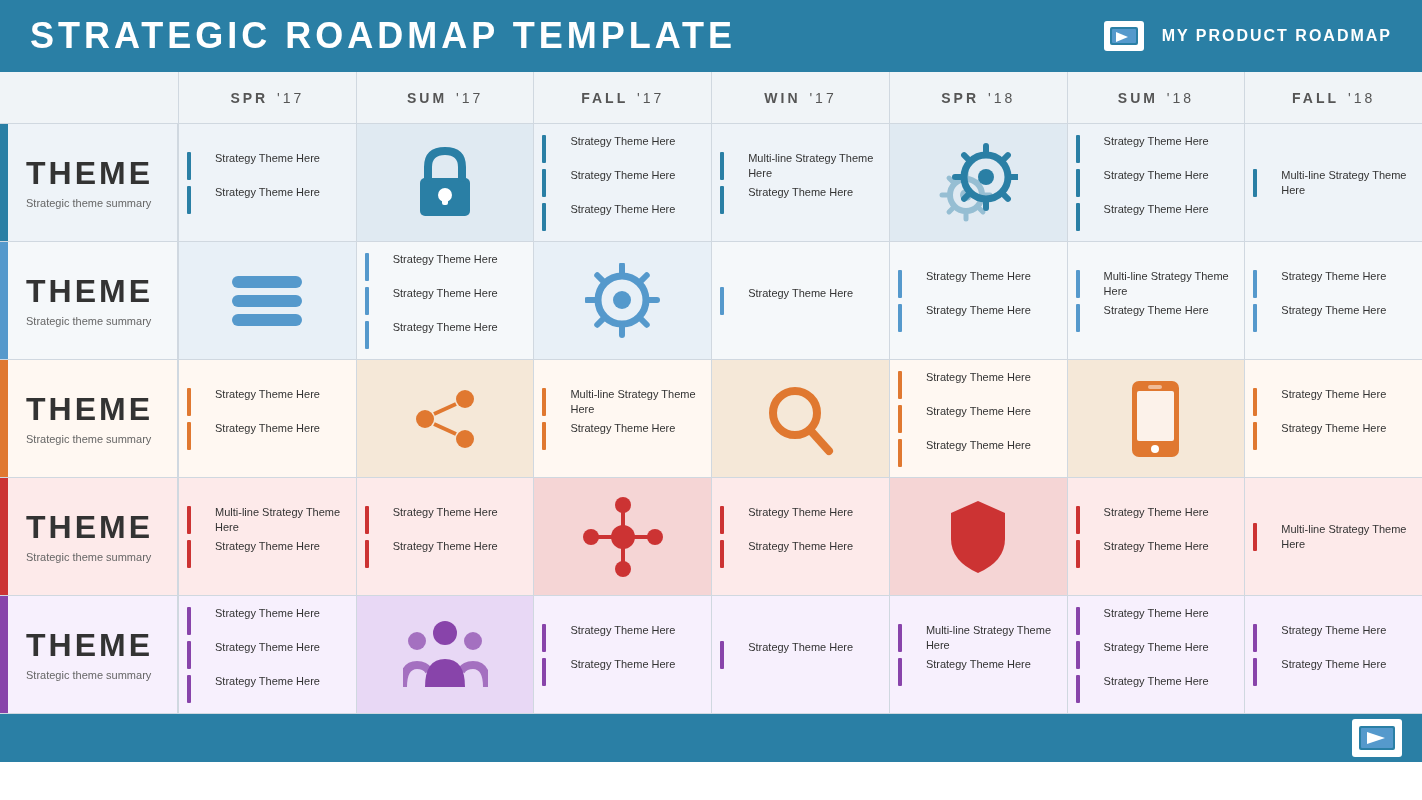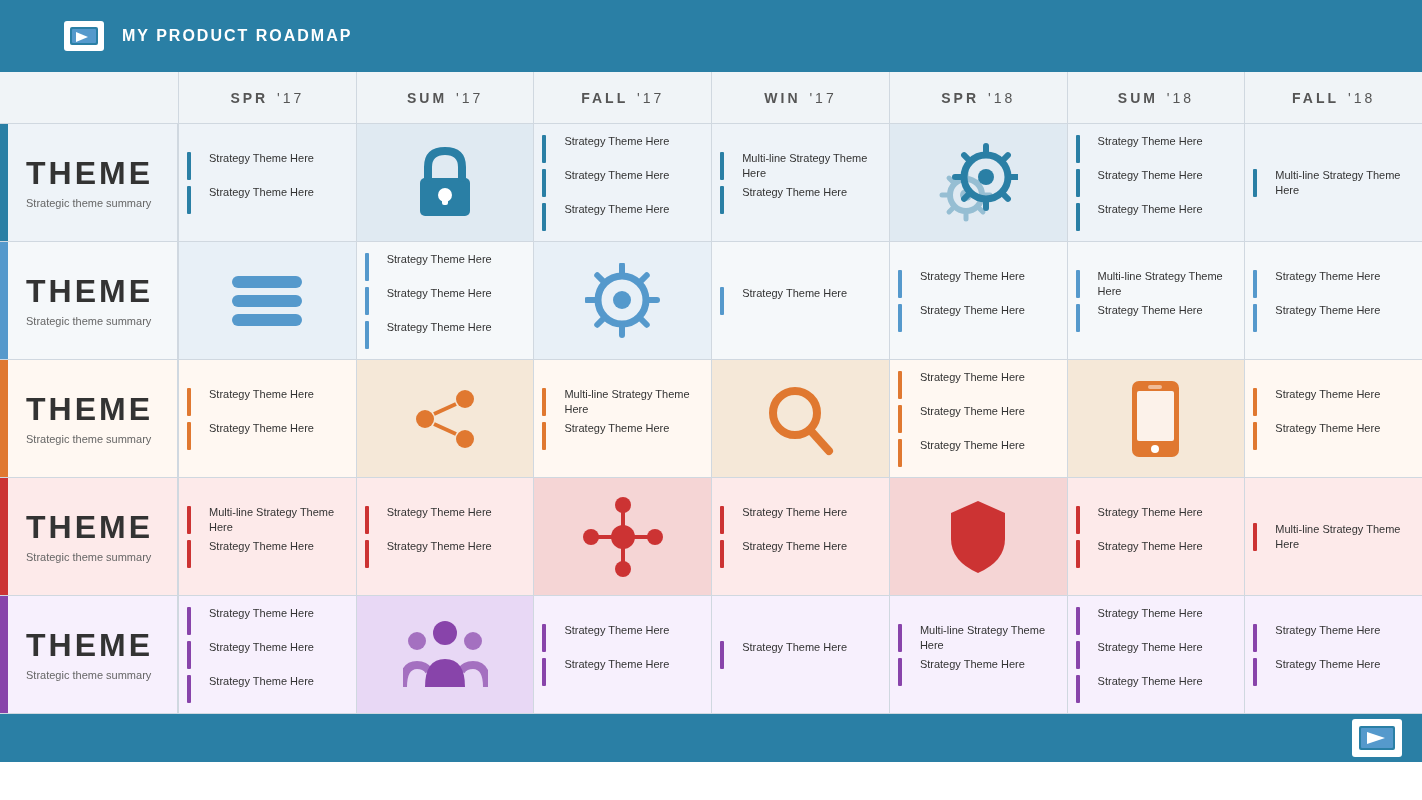--- a/index.html
+++ b/index.html
@@ -136,21 +136,21 @@
     
     .bullet-list {
       width: 100%;
       display: flex;
       flex-direction: column;
       gap: 5px;
     }
     .bullet-item {
       display: flex;
       align-items: flex-start;
-      gap: 18px;
+      gap: 24px;
       font-size: 11px;
       color: #333;
       line-height: 1.3;
     }
     .bullet-bar {
       width: 4px;
       min-height: 28px;
       flex-shrink: 0;
       border-radius: 1px;
       margin-top: 1px;
@@ -207,20 +207,21 @@
     .bullet-red { background-color: #cc3333; }
     .bullet-purple { background-color: #8844aa; }
 
     
     .svg-icon { display: block; }
   </style>
 </head>
 <body>
 
 <div class="header">
+  <div class="header-title">STRATEGIC ROADMAP TEMPLATE</div>
   <div class="header-brand">
     <div class="brand-icon">
       <svg width="28" height="22" viewBox="0 0 28 22">
         <rect x="0" y="2" width="28" height="18" rx="2" fill="#2a7fa5"></rect>
         <rect x="2" y="4" width="24" height="14" rx="1" fill="#5599cc"></rect>
         <polygon points="6,7 6,17 18,12" fill="white"></polygon>
       </svg>
     </div>
     <span>MY PRODUCT  ROADMAP</span>
   </div>

